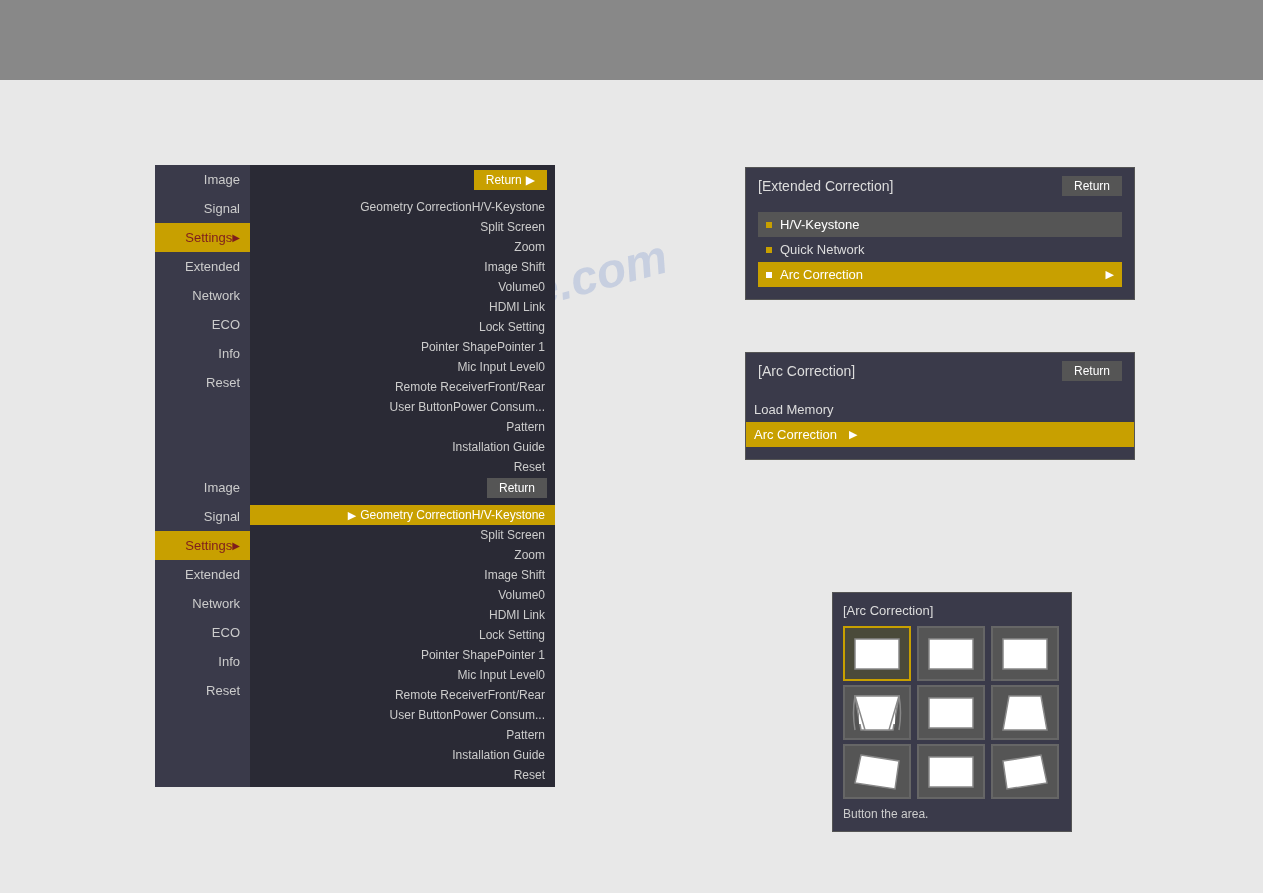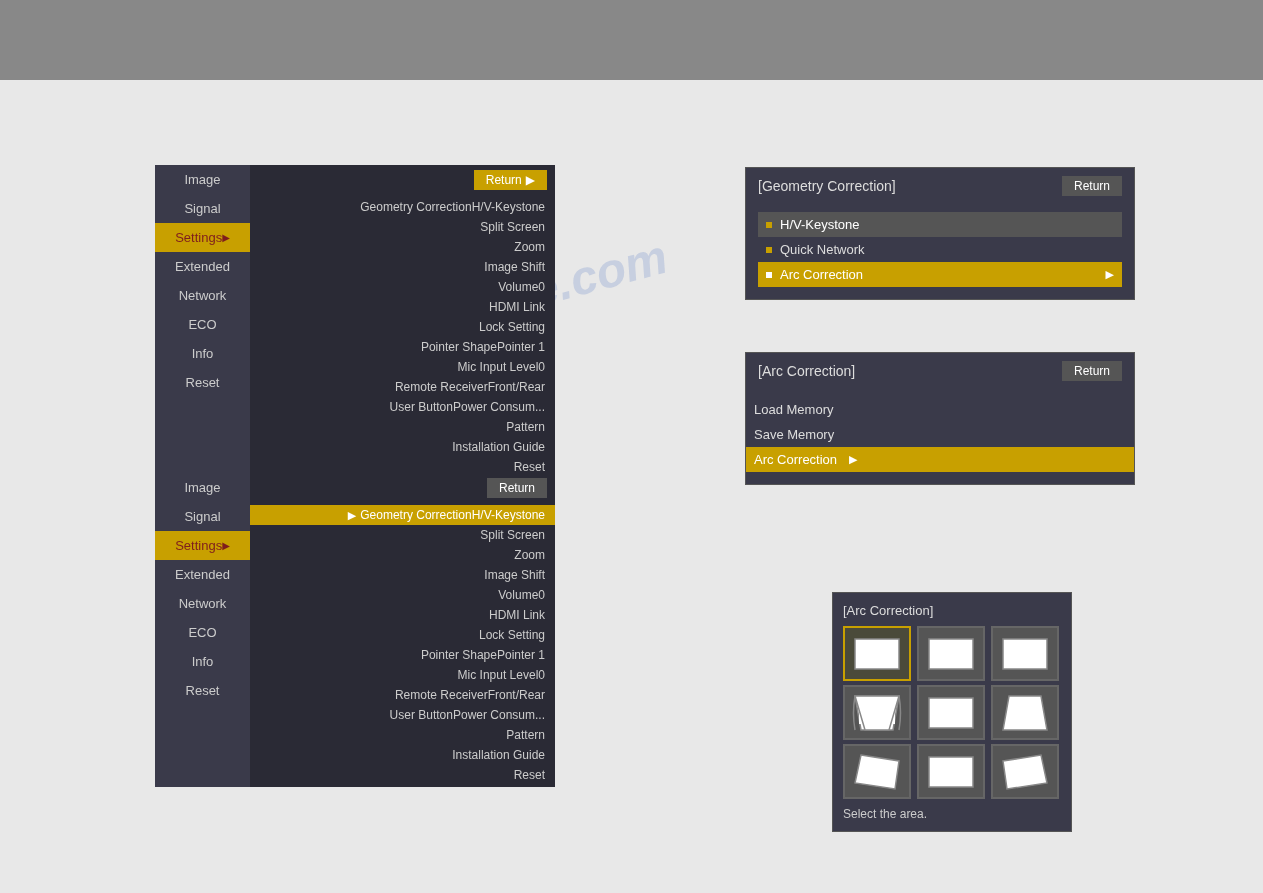--- a/index.html
+++ b/index.html
@@ -38,21 +38,21 @@
       flex-direction: column;
     }
 
     .menu-sidebar-item {
       padding: 7px 10px;
       color: #ccc;
       font-size: 13px;
       cursor: pointer;
       display: flex;
       align-items: center;
-      justify-content: center;
+      justify-content: flex-end;
     }
 
     .menu-sidebar-item.active {
       background: #c8a000;
       color: #7f1d1d;
     }
 
     .menu-content {
       flex: 1;
       background: #2a2a35;
@@ -445,21 +445,21 @@
         </div>
       <div class="menu-row">
           <span class="label">Reset</span>
         </div>
     </div>
   </div>
 </div>
 
 <div class="dialog-box" id="geom-dialog">
   <div class="dialog-header">
-    <span class="dialog-title">[Geometry Correction]</span>
+    <span class="dialog-title">[Extended Correction]</span>
     <button class="return-btn-dark">
       <span>Return</span>
     </button>
   </div>
   <div class="dialog-options">
     <div class="dialog-option selected">
       <span class="option-bullet"></span>
       <span>H/V-Keystone</span>
     </div>
     <div class="dialog-option">
@@ -478,23 +478,20 @@
   <div class="dialog-header">
     <span class="dialog-title">[Arc Correction]</span>
     <button class="return-btn-dark">
       <span>Return</span>
     </button>
   </div>
   <div class="dialog-options">
     <div class="dialog-option">
       <span>Load Memory</span>
     </div>
-    <div class="dialog-option">
-      <span>Save Memory</span>
-    </div>
     <div class="dialog-option highlighted" style="background:#c8a000;color:#fff;">
       <span>Arc Correction</span>
       <span style="margin-left:8px;font-size:11px;">▶</span>
     </div>
   </div>
 </div>
 
 <div class="dialog-box" id="arc-grid-dialog" style="padding:10px;width:240px;top:592px;left:832px;background:#3a3a4a;">
   <div class="arc-grid-title">[Arc Correction]</div>
   <div class="arc-grid">
@@ -547,14 +544,14 @@
         <polygon points="4,6 48,6 48,36 4,36" fill="white" stroke="#888" stroke-width="1.5"></polygon>
       </svg>
     </div>
     <div class="arc-cell">
       <svg viewBox="0 0 52 42">
         <polygon points="4,10 42,4 48,32 8,38" fill="white" stroke="#888" stroke-width="1.5"></polygon>
       </svg>
     </div>
 
   </div>
-  <div class="arc-grid-footer">Select the area.</div>
+  <div class="arc-grid-footer">Button the area.</div>
 </div>
 
 </body></html>

